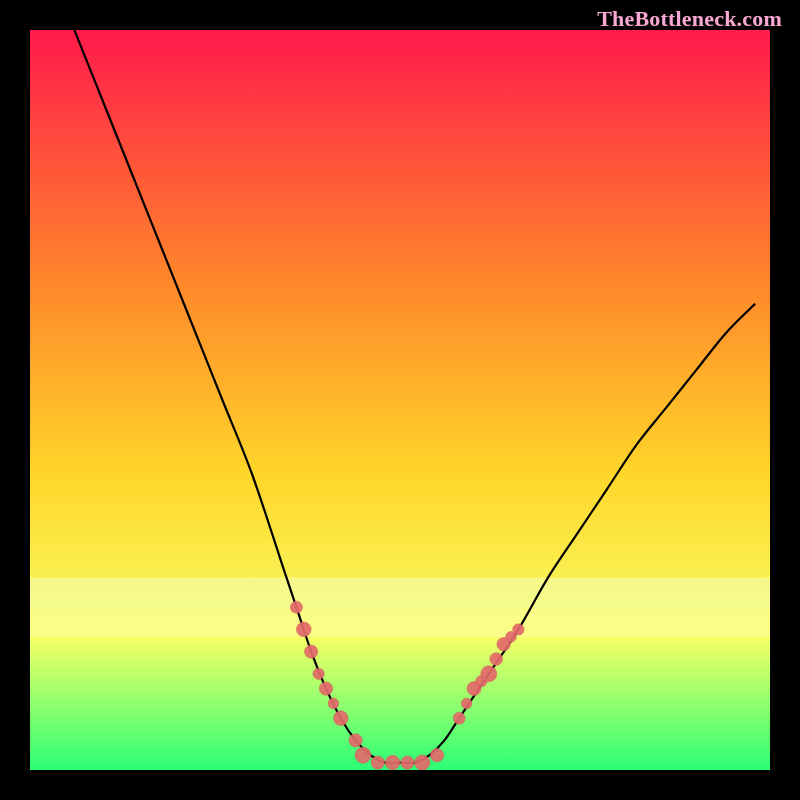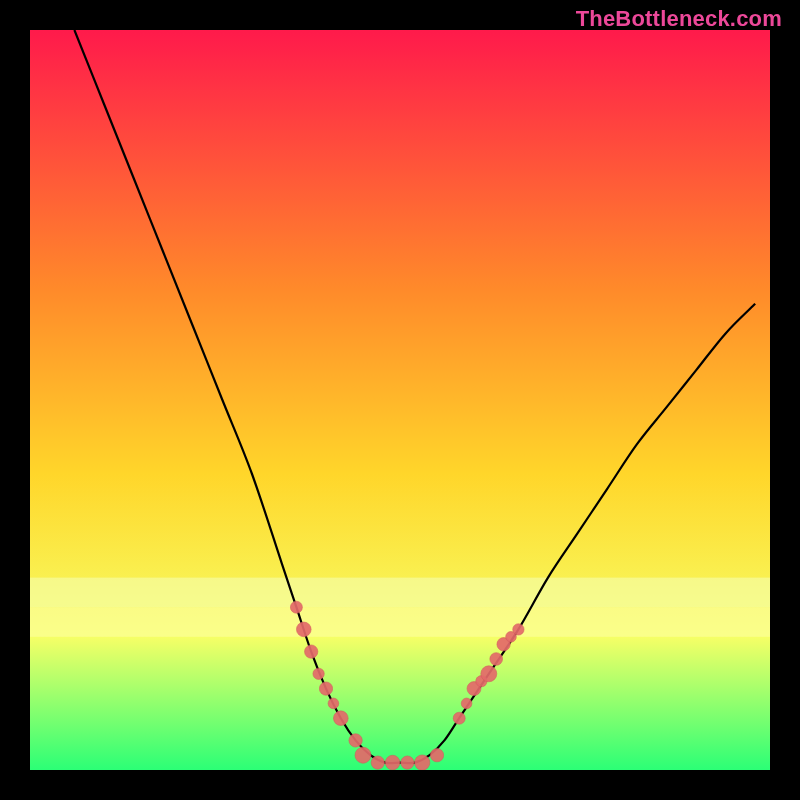--- a/index.html
+++ b/index.html
@@ -7,24 +7,24 @@
   .frame {
     width: 800px;
     height: 800px;
     background: #000;
     position: relative;
   }
   .watermark {
     position: absolute;
     top: 6px;
     right: 18px;
-    font-family: Liberation Sans, sans-serif;
+    font-family: Liberation Serif, serif;
     font-size: 22px;
     font-weight: bold;
-    color: #ec4899;
+    color: #f9a8d4;
     letter-spacing: 0.2px;
     z-index: 3;
   }
   .plot-wrap {
     position: absolute;
     left: 30px;
     top: 30px;
     width: 740px;
     height: 740px;
   }

